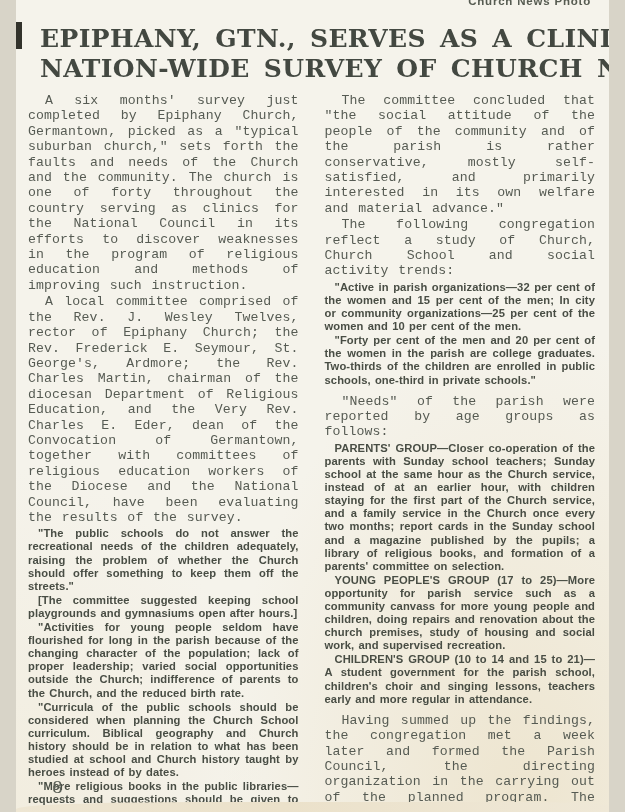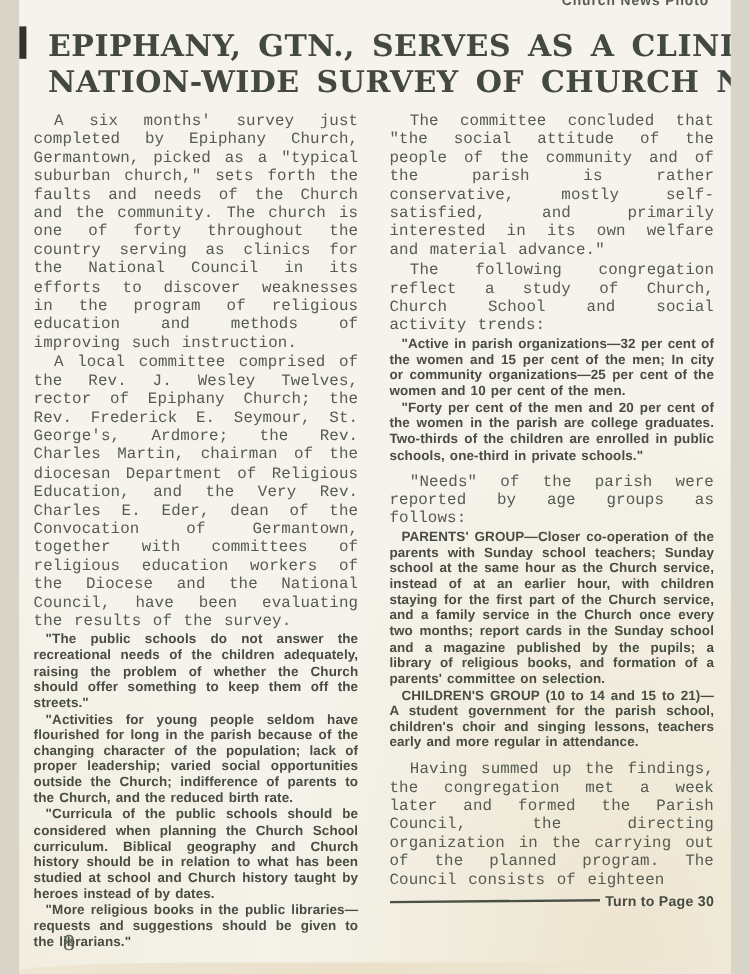--- a/index.html
+++ b/index.html
@@ -120,32 +120,34 @@
   <h1 class="headline">
     <span>EPIPHANY, GTN., SERVES AS A CLINIC IN</span><br>
     <span>NATION-WIDE SURVEY OF CHURCH NEEDS</span>
   </h1>
 
   <div class="columns">
     <div class="col">
         <p class="body-para">A six months' survey just completed by Epiphany Church, Germantown, picked as a "typical suburban church," sets forth the faults and needs of the Church and the community. The church is one of forty throughout the country serving as clinics for the National Council in its efforts to discover weaknesses in the program of religious education and methods of improving such instruction.</p>
         <p class="body-para">A local committee comprised of the Rev. J. Wesley Twelves, rector of Epiphany Church; the Rev. Frederick E. Seymour, St. George's, Ardmore; the Rev. Charles Martin, chairman of the diocesan Department of Religious Education, and the Very Rev. Charles E. Eder, dean of the Convocation of Germantown, together with committees of religious education workers of the Diocese and the National Council, have been evaluating the results of the survey.</p>
         <p class="quote-para">"The public schools do not answer the recreational needs of the children adequately, raising the problem of whether the Church should offer something to keep them off the streets."</p>
+        <p class="quote-para">[The committee suggested keeping school playgrounds and gymnasiums open after hours.]</p>
         <p class="quote-para">"Activities for young people seldom have flourished for long in the parish because of the changing character of the population; lack of proper leadership; varied social opportunities outside the Church; indifference of parents to the Church, and the reduced birth rate.</p>
         <p class="quote-para">"Curricula of the public schools should be considered when planning the Church School curriculum. Biblical geography and Church history should be in relation to what has been studied at school and Church history taught by heroes instead of by dates.</p>
         <p class="quote-para">"More religious books in the public libraries—requests and suggestions should be given to the librarians."</p>
       </div>
     <div class="col">
       <div>
           <p class="body-para">The committee concluded that "the social attitude of the people of the community and of the parish is rather conservative, mostly self-satisfied, and primarily interested in its own welfare and material advance."</p>
           <p class="body-para">The following congregation reflect a study of Church, Church School and social activity trends:</p>
           <p class="quote-para">"Active in parish organizations—32 per cent of the women and 15 per cent of the men; In city or community organizations—25 per cent of the women and 10 per cent of the men.</p>
           <p class="quote-para">"Forty per cent of the men and 20 per cent of the women in the parish are college graduates. Two-thirds of the children are enrolled in public schools, one-third in private schools."</p>
           <p class="body-para">"Needs" of the parish were reported by age groups as follows:</p>
           <p class="quote-para">PARENTS' GROUP—Closer co-operation of the parents with Sunday school teachers; Sunday school at the same hour as the Church service, instead of at an earlier hour, with children staying for the first part of the Church service, and a family service in the Church once every two months; report cards in the Sunday school and a magazine published by the pupils; a library of religious books, and formation of a parents' committee on selection.</p>
+          <p class="quote-para">YOUNG PEOPLE'S GROUP (17 to 25)—More opportunity for parish service such as a community canvass for more young people and children, doing repairs and renovation about the church premises, study of housing and social work, and supervised recreation.</p>
           <p class="quote-para">CHILDREN'S GROUP (10 to 14 and 15 to 21)—A student government for the parish school, children's choir and singing lessons, teachers early and more regular in attendance.</p>
           <p class="body-para">Having summed up the findings, the congregation met a week later and formed the Parish Council, the directing organization in the carrying out of the planned program. The Council consists of eighteen</p>
         </div>
       <div class="turn-line">
         <div class="turn-rule"></div>
         <span class="turn-label">Turn to Page 30</span>
       </div>
     </div>
   </div>
 

